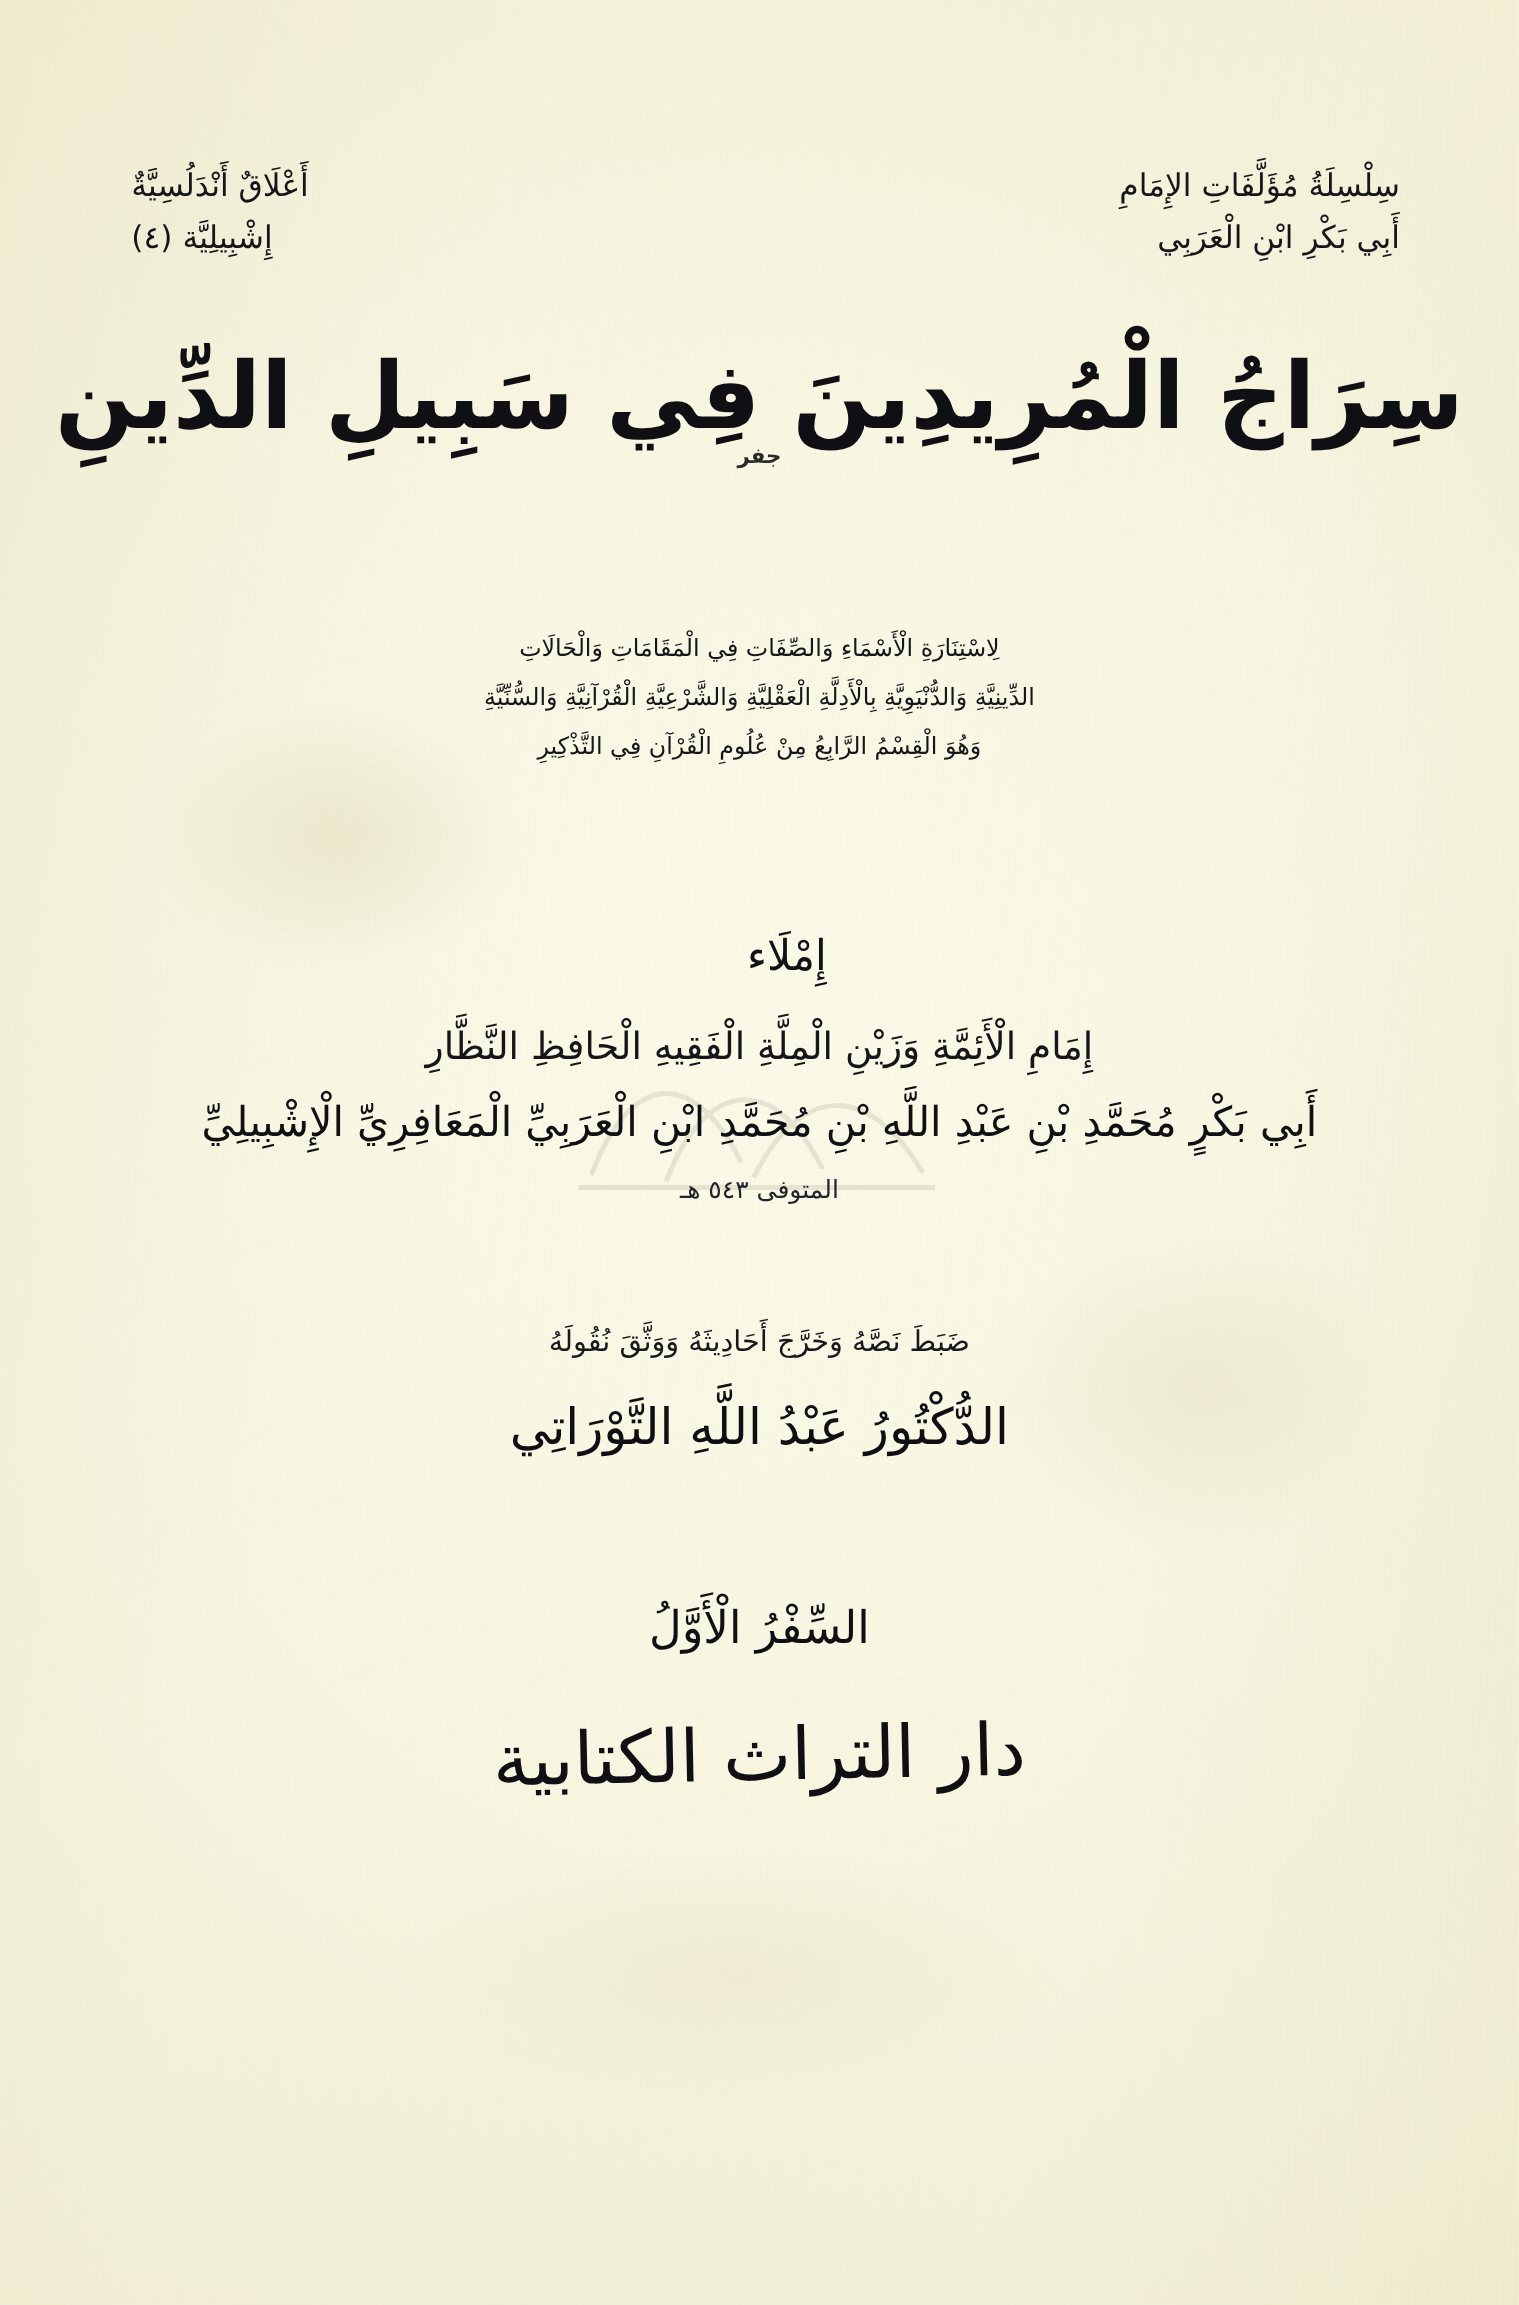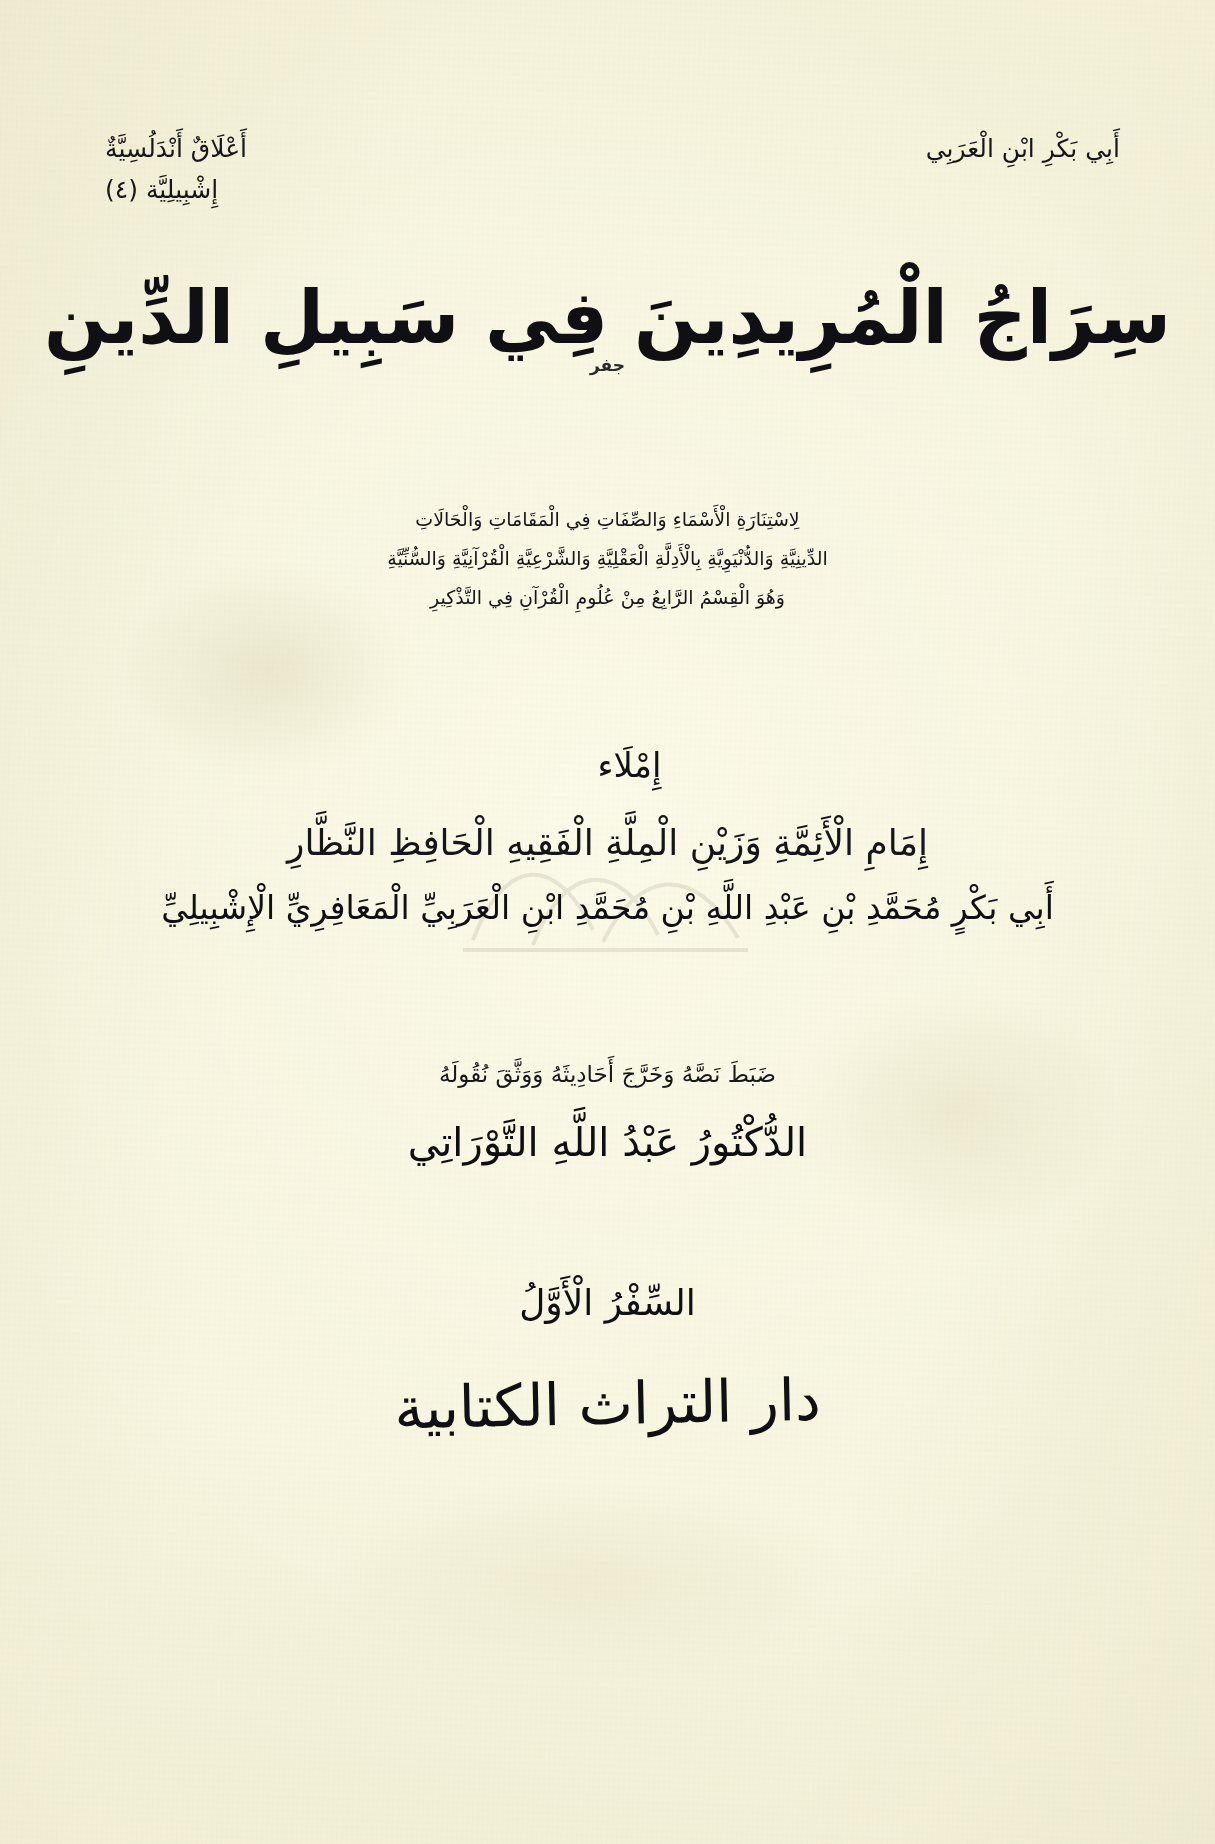--- a/index.html
+++ b/index.html
@@ -123,21 +123,21 @@
     color: #121216;
     padding-left: 44px;
   }
   .author {
     position: absolute;
     top: 812px;
     left: 0; right: 0;
     padding: 0 120px;
   }
   .author .line1 {
-    font-size: 36px;
+    font-size: 30px;
     line-height: 1.7;
     color: #15151a;
     white-space: nowrap;
   }
   .author .line2 {
     font-size: 33px;
     line-height: 1.75;
     color: #101014;
     white-space: nowrap;
     margin-top: 6px;
@@ -213,20 +213,21 @@
       <path d="M90 125 C 120 45, 175 35, 215 115"></path>
       <path d="M160 122 C 195 50, 250 42, 295 118"></path>
       <path d="M20 130 H 305"></path>
     </g>
   </svg>
 
   <div class="content">
 
     <div class="header">
       <div class="block right">
+        <div>سِلْسِلَةُ مُؤَلَّفَاتِ الإِمَامِ</div>
         <div>أَبِي بَكْرِ ابْنِ الْعَرَبِي</div>
       </div>
       <div class="block left">
         <div>أَعْلَاقٌ أَنْدَلُسِيَّةٌ</div>
         <div>إِشْبِيلِيَّة (٤)</div>
       </div>
     </div>
 
     <div class="main-title">
       <span>سِرَاجُ الْمُرِيدِينَ فِي سَبِيلِ الدِّينِ</span>
@@ -237,20 +238,21 @@
       <div>لِاسْتِنَارَةِ الْأَسْمَاءِ وَالصِّفَاتِ فِي الْمَقَامَاتِ وَالْحَالَاتِ</div>
       <div>الدِّينِيَّةِ وَالدُّنْيَوِيَّةِ بِالْأَدِلَّةِ الْعَقْلِيَّةِ وَالشَّرْعِيَّةِ الْقُرْآنِيَّةِ وَالسُّنِّيَّةِ</div>
       <div>وَهُوَ الْقِسْمُ الرَّابِعُ مِنْ عُلُومِ الْقُرْآنِ فِي التَّذْكِيرِ</div>
     </div>
 
     <div class="imla-label">إِمْلَاء</div>
 
     <div class="author">
       <div class="line1">إِمَامِ الْأَئِمَّةِ وَزَيْنِ الْمِلَّةِ الْفَقِيهِ الْحَافِظِ النَّظَّارِ</div>
       <div class="line2">أَبِي بَكْرٍ مُحَمَّدِ بْنِ عَبْدِ اللَّهِ بْنِ مُحَمَّدِ ابْنِ الْعَرَبِيِّ الْمَعَافِرِيِّ الْإِشْبِيلِيِّ</div>
+      <div class="death">المتوفى ٥٤٣ هـ</div>
     </div>
 
     <div class="editor">
       <div class="work">ضَبَطَ نَصَّهُ وَخَرَّجَ أَحَادِيثَهُ وَوَثَّقَ نُقُولَهُ</div>
       <div class="name">الدُّكْتُورُ عَبْدُ اللَّهِ التَّوْرَاتِي</div>
     </div>
 
     <div class="volume">السِّفْرُ الْأَوَّلُ</div>
 
     <div class="publisher">

